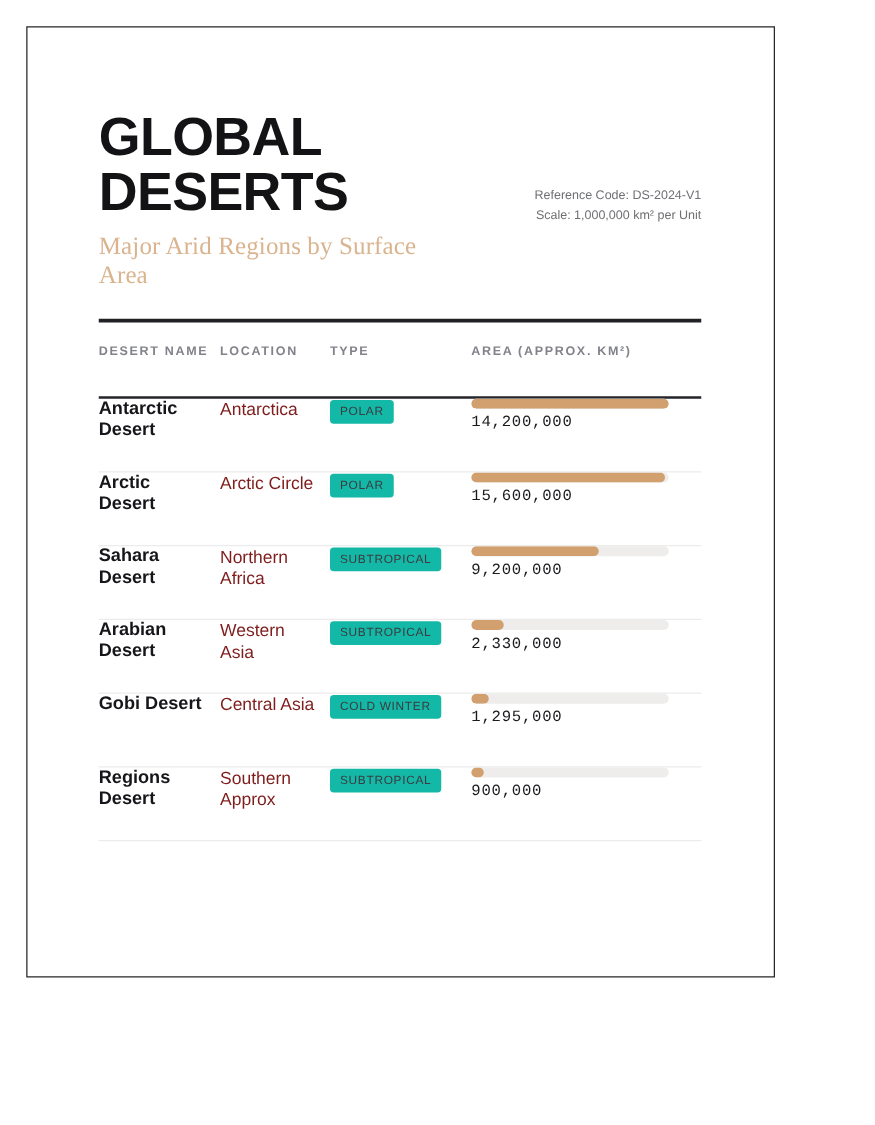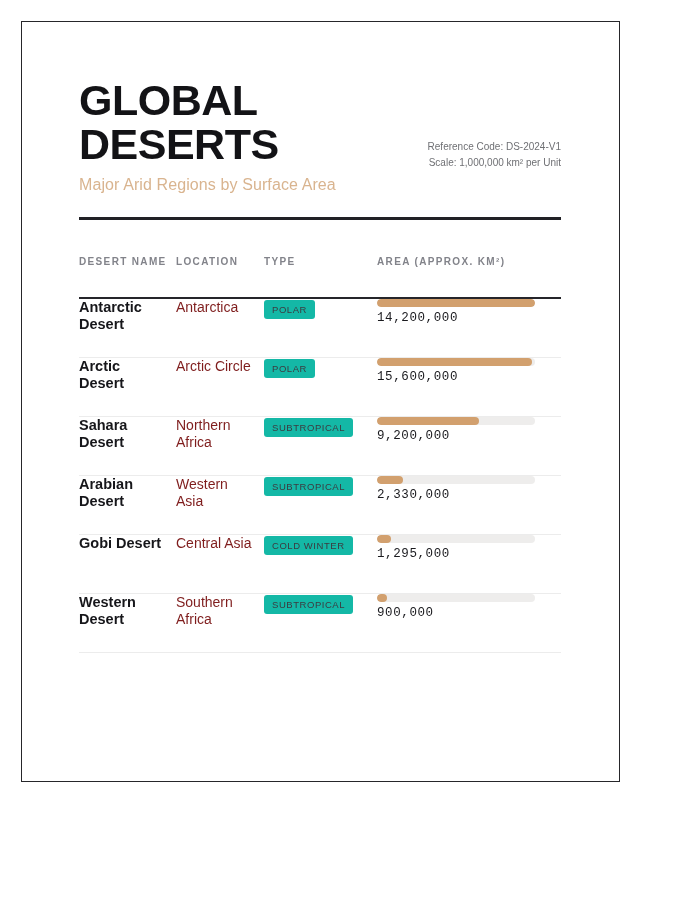--- a/index.html
+++ b/index.html
@@ -11,57 +11,58 @@
   }
   #page {
     position: absolute;
     left: 21px; top: 21px;
     width: 599px; height: 761px;
     border: 1.5px solid #26262a;
     background: #ffffff;
   }
   #content {
     position: absolute;
-    left: 57px; top: 57px;
+    left: 57px; top: 67px;
     width: 482px;
   }
 
   
   .header { display: flex; align-items: flex-start; justify-content: space-between; }
   .header-left { width: 290px; }
   .doc-title {
     font-size: 43px;
     font-weight: 700;
     line-height: 1.02;
     letter-spacing: -0.5px;
     color: #131316;
     text-transform: uppercase;
   }
   .doc-subtitle {
     margin-top: 9px;
-    font-size: 16px;
+    font-size: 20px;
     color: #d9b48f;
     letter-spacing: 0.1px;
+    font-family: Liberation Serif, serif;
   }
   .header-right {
     width: 172px;
     padding-top: 60px;
     text-align: right;
     font-size: 10px;
     line-height: 1.55;
     color: #6f7074;
   }
   .header-rule {
     margin-top: 23px;
     height: 3px;
     background: #212126;
   }
 
   
-  .table { margin-top: 35px; }
+  .table { margin-top: 17px; }
   .row {
     display: flex;
     align-items: flex-start;
     min-height: 59px;
   }
   .row.head { min-height: 44px; align-items: flex-start; border-bottom: 2.5px solid #25252a; padding-bottom: 9px; }
   .row.data { border-bottom: 1px solid #ececec; }
   .c-name { width: 97px; padding-right: 8px; }
   .c-loc  { width: 88px; padding-right: 8px; }
   .c-type { width: 113px; padding-right: 8px; }
@@ -233,24 +234,24 @@
               <div class="bar-wrap">
                 <div class="bar-track">
                   <div class="bar-fill" style="width:9.12%"></div>
                 </div>
                 <div class="bar-value">1,295,000</div>
               </div>
             </div>
           </div>
           <div class="row data">
             <div class="c-name">
-              <div class="desert-name">Western Desert</div>
-            </div>
-            <div class="c-loc">
-              <div class="desert-loc">Southern Africa</div>
+              <div class="desert-name">Regions Desert</div>
+            </div>
+            <div class="c-loc">
+              <div class="desert-loc">Southern Approx</div>
             </div>
             <div class="c-type"><span class="badge">SUBTROPICAL</span></div>
             <div class="c-area">
               <div class="bar-wrap">
                 <div class="bar-track">
                   <div class="bar-fill" style="width:6.34%"></div>
                 </div>
                 <div class="bar-value">900,000</div>
               </div>
             </div>

